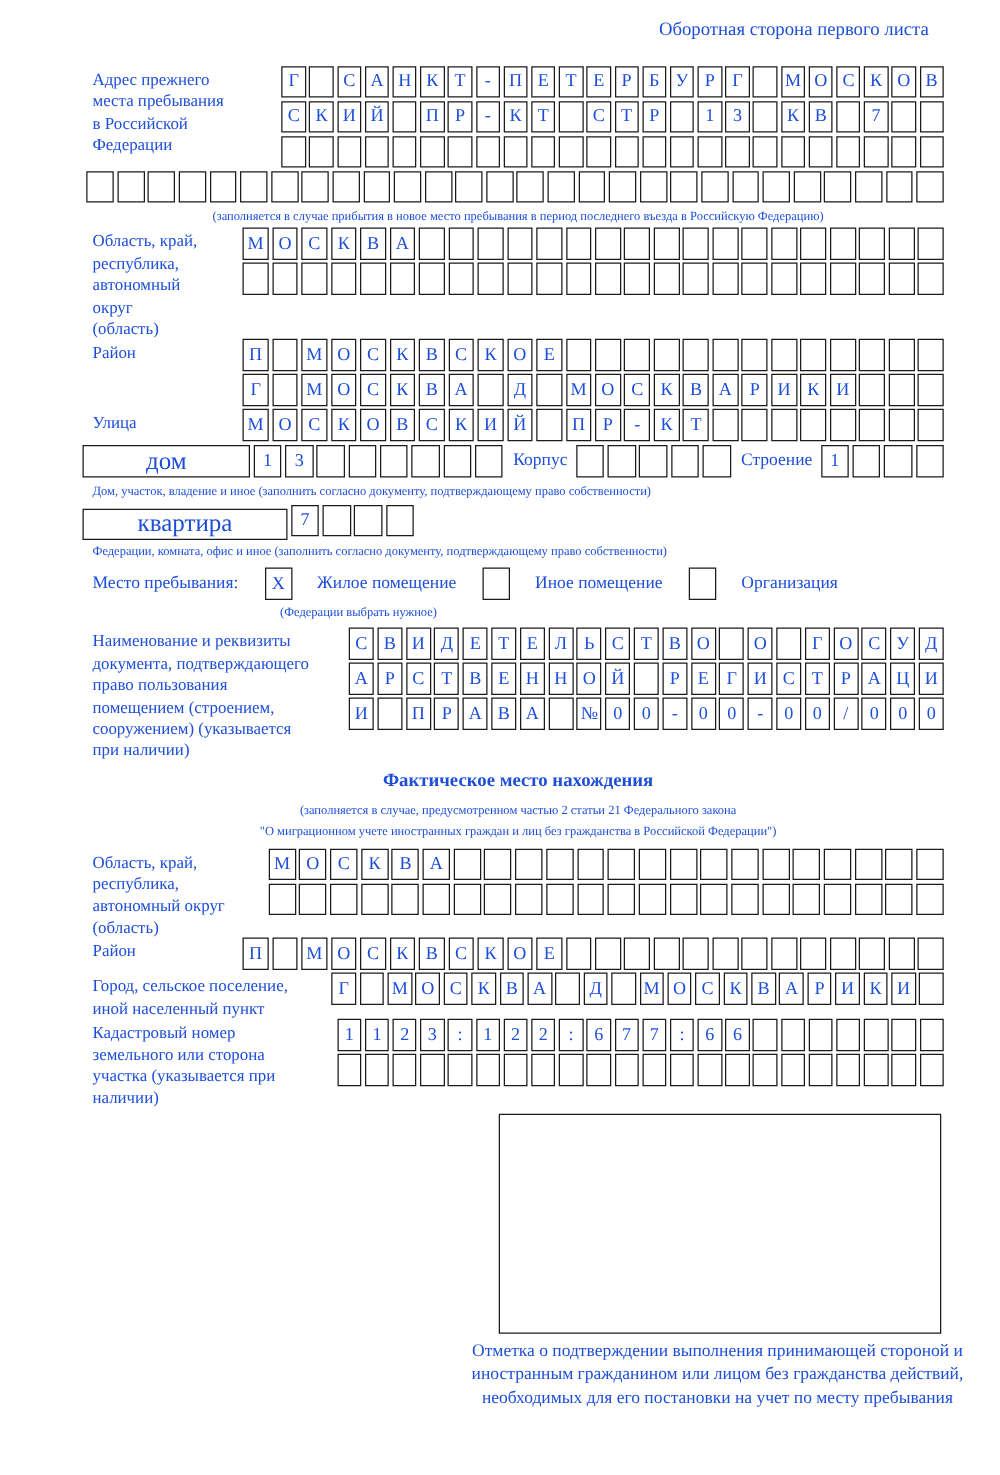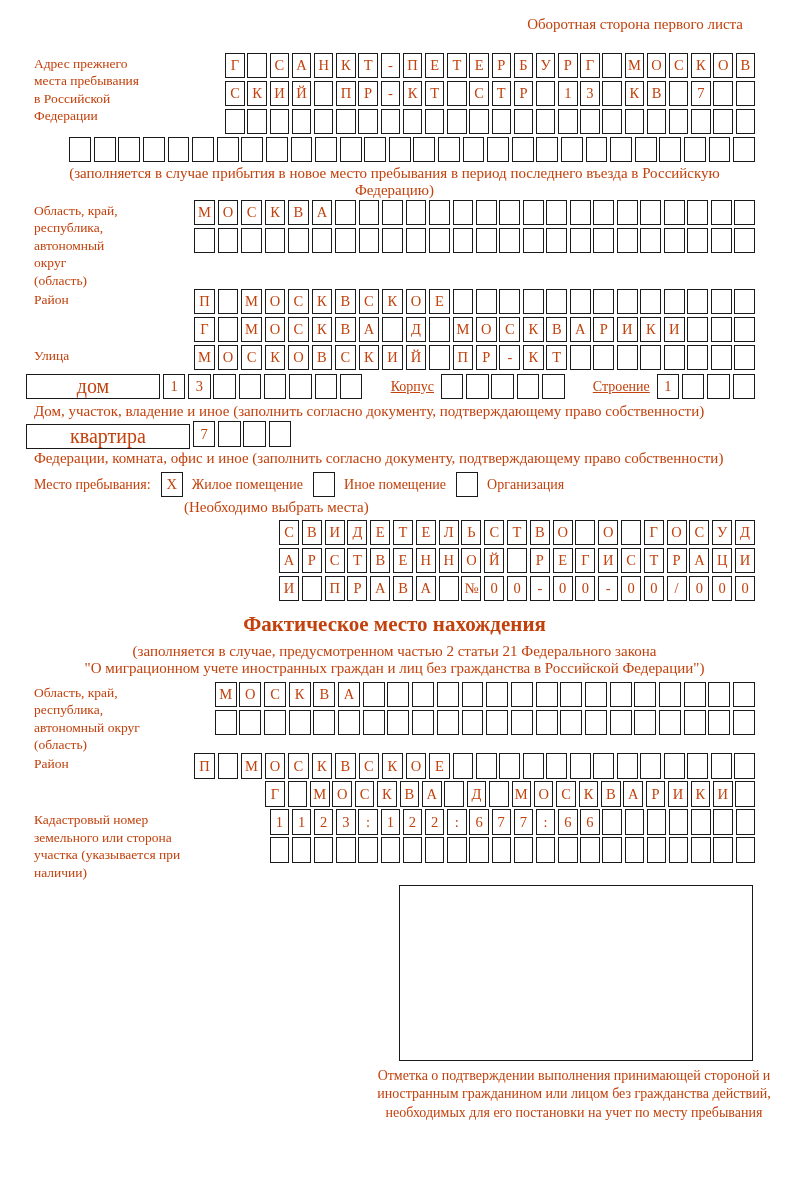--- a/index.html
+++ b/index.html
@@ -1,56 +1,56 @@
 <!DOCTYPE html>
 <html><head>
 <meta charset="utf-8">
 <style>
   html,body{margin:0;padding:0;background:#fff;}
   .page{
     width:800px;height:1180px;box-sizing:border-box;
-    padding:14px 45px 0 34px;
+    padding:14px 45px 0 74px;
     font-family:"Liberation Serif","DejaVu Serif",serif;
-    color:#c2410c;background:#fff;overflow:hidden;position:relative;
+    color:#1d4ed8;background:#fff;overflow:hidden;position:relative;
   }
   .top-note{text-align:right;font-size:15px;margin:2px 12px 20px 0;}
   .field{display:flex;align-items:flex-start;justify-content:space-between;}
   .flabel{flex:none;font-size:13.5px;line-height:17.4px;padding-top:2px;}
   .rows{flex:1;min-width:0;}
   .boxrow{display:flex;justify-content:flex-end;align-items:flex-start;margin-bottom:2.6px;}
   .boxrow.left{justify-content:flex-start;}
   .cbox{
     flex:none;display:flex;align-items:center;justify-content:center;
     box-sizing:content-box;width:var(--bw,18.7px);height:23.4px;
     border:1.6px solid #1a1a1a;margin-left:2.8px;
     font-size:14.5px;line-height:1;background:#fff;
   }
   
   .bw174{--bw:17.4px}.bw187{--bw:18.7px}.bw198{--bw:19.8px}
   .bw18{--bw:18px}.bw199{--bw:19.9px}.bw176{--bw:17.6px}.bw205{--bw:20.5px}
   
   .lw88{width:88px}.lw110{width:110px}.lw114{width:114px}
   .lw160{width:160px}.lw165{width:165px}.lw175{width:175px}
   .fullrow{margin-left:-42px;}
-  .note{font-size:15px;line-height:17.5px;}
+  .note{font-size:10px;line-height:17.5px;}
   .center{text-align:center;}
   .sec-title{font-weight:bold;font-size:15.5px;text-align:center;margin:3px 0 5px 0;}
-  .fact-title{font-weight:bold;font-size:21px;text-align:center;margin:8px 0 6px 0;}
+  .fact-title{font-weight:bold;font-size:15px;text-align:center;margin:8px 0 6px 0;}
   .labelbox{
     box-sizing:content-box;border:1.6px solid #1a1a1a;height:23.4px;
     display:flex;align-items:center;justify-content:center;
     font-size:20px;flex:none;background:#fff;
   }
   .dom-line{display:flex;align-items:flex-start;margin:1px 0 1px -8px;}
   .dom-box{width:132px;}
   .kv-box{width:162px;}
   .kv-line{display:flex;align-items:flex-end;margin:1px 0 1px -8px;}
-  .inline-label{font-size:14px;line-height:26.6px;flex:none;margin:0 4px 0 5px;text-decoration:underline;}
+  .inline-label{font-size:14px;line-height:26.6px;flex:none;margin:0 4px 0 5px;}
   .sp{margin-left:auto;}
-  .mesto-line{display:flex;align-items:center;margin-top:4px;font-size:14px;}
+  .mesto-line{display:flex;align-items:center;margin-top:4px;font-size:14px;gap:11px;}
   .mesto-line .chk{--bw:20px;margin-left:10px;}
   .opt-label{margin-left:9px;flex:none;}
   .opt-gap{margin-left:30px;}
   .org-gap{margin-left:42px;}
   .vybrat{margin:2px 0 3px 150px;}
   .stamp-box{
     width:352px;height:174px;border:1.7px solid #1a1a1a;
     margin:4px 2px 0 auto;background:#fff;
   }
   .stamp-caption{
@@ -377,23 +377,24 @@
 
   <div class="mesto-line">
     <span>Место пребывания:</span>
     <span class="cbox chk">X</span>
     <span class="opt-label">Жилое помещение</span>
     <span class="cbox chk opt-gap"></span>
     <span class="opt-label">Иное помещение</span>
     <span class="cbox chk org-gap"></span>
     <span class="opt-label">Организация</span>
   </div>
-  <div class="note vybrat">(Необходимо выбрать места)</div>
-
-  <div class="field">
+  <div class="note vybrat">(Федерации выбрать нужное)</div>
+
+  <div class="field">
+    <div class="flabel lw175">Наименование и реквизиты документа, подтверждающего право пользования помещением (строением, сооружением) (указывается при наличии)</div>
     <div class="rows">
       <div class="boxrow bw18">
           <span class="cbox">С</span>
           <span class="cbox">В</span>
           <span class="cbox">И</span>
           <span class="cbox">Д</span>
           <span class="cbox">Е</span>
           <span class="cbox">Т</span>
           <span class="cbox">Е</span>
           <span class="cbox">Л</span>
@@ -544,20 +545,21 @@
           <span class="cbox"></span>
           <span class="cbox"></span>
           <span class="cbox"></span>
           <span class="cbox"></span>
           <span class="cbox"></span>
         </div>
       </div>
   </div>
 
   <div class="field">
+    <div class="flabel lw160">Город, сельское поселение, иной населенный пункт</div>
     <div class="rows">
         <div class="boxrow bw176">
           <span class="cbox">Г</span>
           <span class="cbox"></span>
           <span class="cbox">М</span>
           <span class="cbox">О</span>
           <span class="cbox">С</span>
           <span class="cbox">К</span>
           <span class="cbox">В</span>
           <span class="cbox">А</span>

